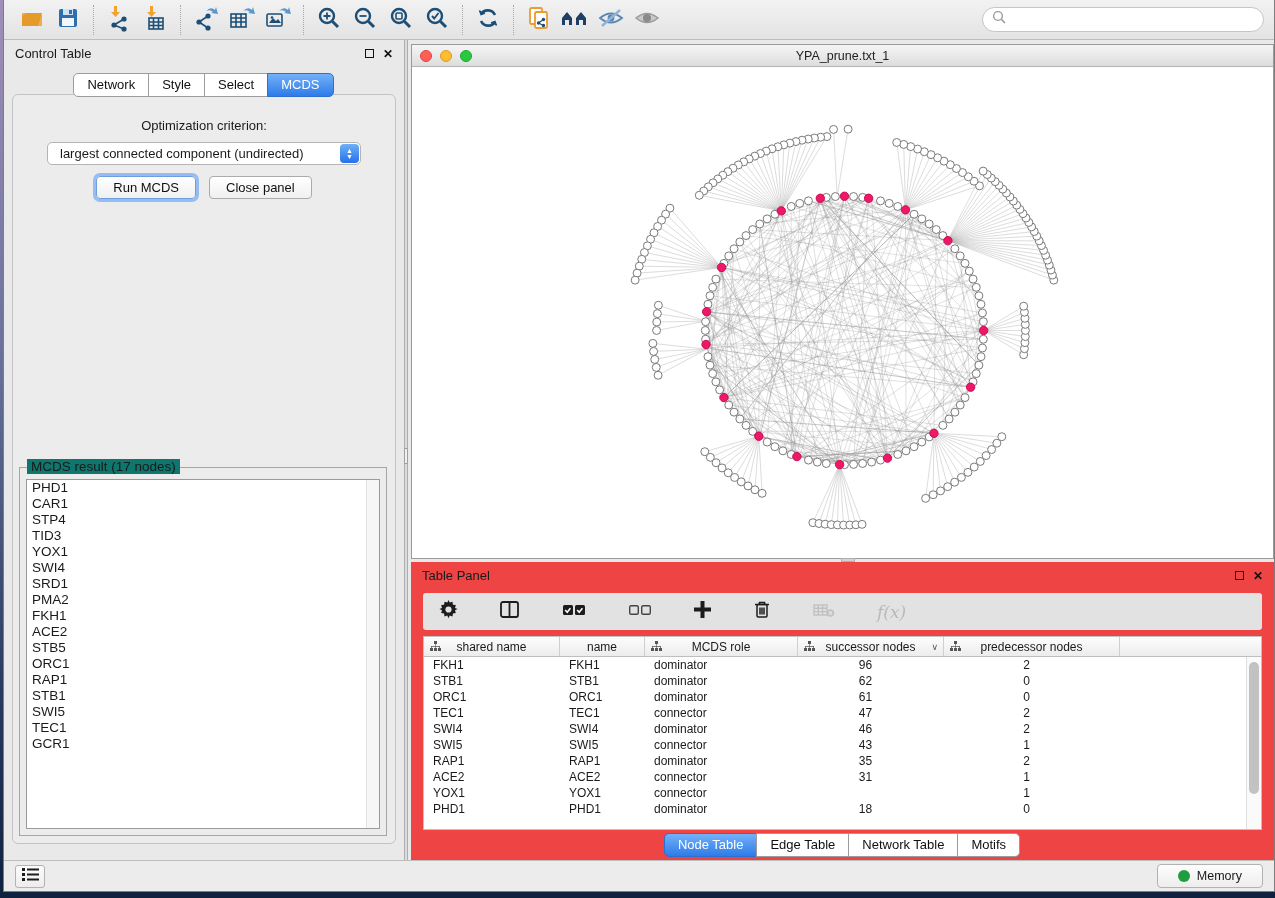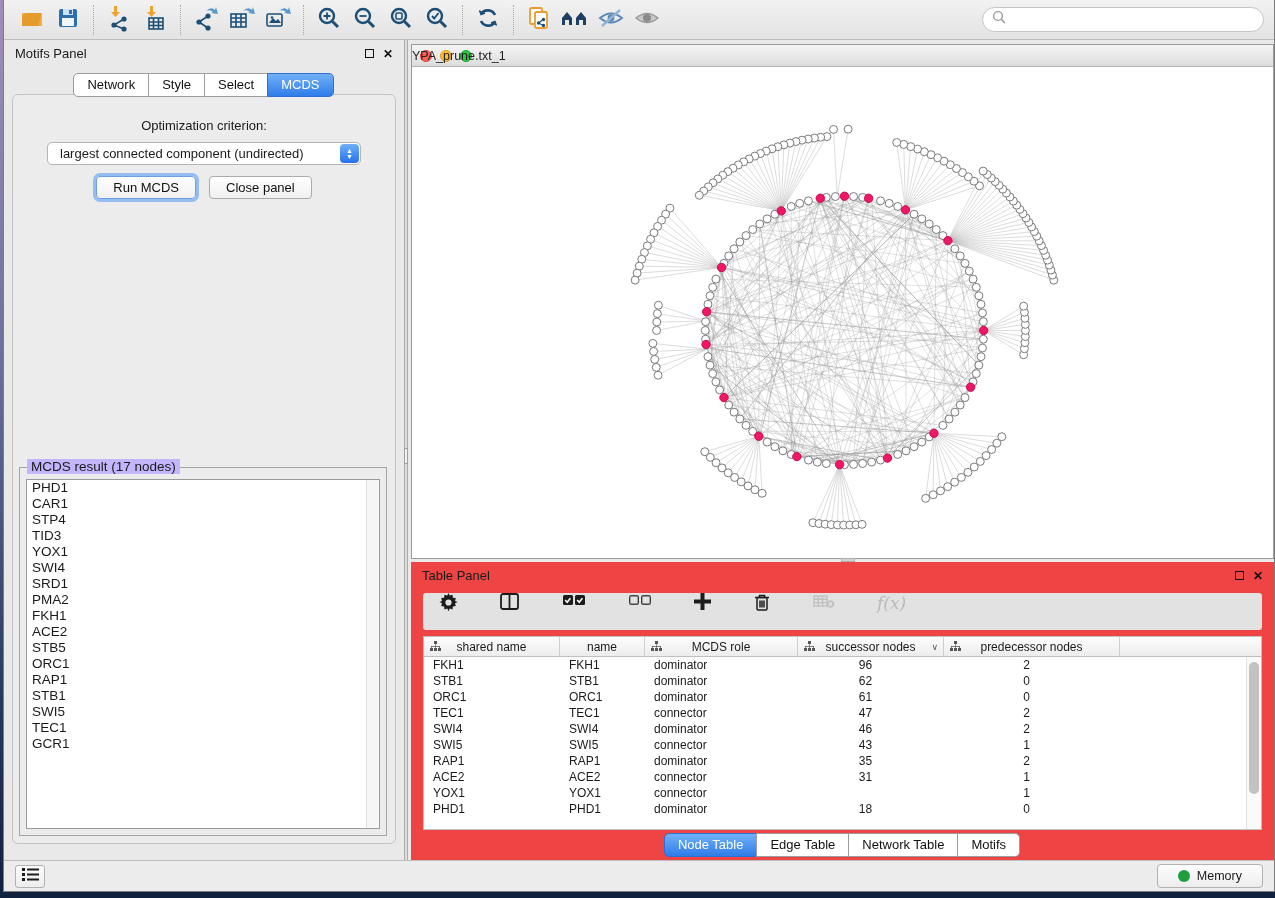--- a/index.html
+++ b/index.html
@@ -52,51 +52,51 @@
     background:linear-gradient(#6fb0f8,#2571ea); display:flex; flex-direction:column;
     align-items:center; justify-content:center; color:#fff; }
   .dd-stepper span { font-size:7px; line-height:6px; }
   .btn-row { display:flex; justify-content:center; gap:13px; margin-top:11px; }
   .btn { height:23px; padding:0 16px; font-size:13px; background:linear-gradient(#ffffff,#f0f0f0);
     border:1px solid #ababab; border-radius:4px; line-height:21px; color:#111; }
   .btn.focused { box-shadow:0 0 0 3px rgba(92,158,246,.6); border-color:#6d9fe0; }
 
   .resultbox { position:absolute; left:6px; right:8px; top:372px; bottom:7px;
     border:1px solid #a5a5a5; }
-  .resultbox .legend { position:absolute; top:-9px; left:7px; background:#c4b5fd;
+  .resultbox .legend { position:absolute; top:-9px; left:7px; background:#0f766e;
     padding:0 4px; font-size:13.5px; }
   .listbox { position:absolute; left:6px; right:6px; top:11px; bottom:6px; background:#fff;
     border:1px solid #9a9a9a; overflow:hidden; }
   .listbox .vtrack { position:absolute; right:0; top:0; bottom:0; width:13px;
     background:#f6f6f6; border-left:1px solid #e2e2e2; }
   .list-item { font-size:13.5px; line-height:16px; padding-left:5px; }
 
   
   .right { flex:1; position:relative; background:#e9e9e9; min-width:0; }
   .hgrip { position:absolute; top:518px; left:50%; width:14px; height:4px;
     background:#d2d2d2; border:1px solid #b0b0b0; z-index:2; }
 
   .net-window { position:absolute; top:4px; left:3px; right:0; height:515px;
     border:1px solid #9a9a9a; background:#fff; display:flex; flex-direction:column; }
   .titlebar { height:22px; flex:0 0 22px; background:linear-gradient(#f5f5f5,#dddddd);
     border-bottom:1px solid #b4b4b4; display:flex; align-items:center; padding:0 8px; position:relative; }
   .tl { width:12px; height:12px; border-radius:50%; margin-right:8px; }
   .tl.red { background:#ff5f57; border:0.5px solid #e0443e; }
   .tl.yellow { background:#febc2e; border:0.5px solid #d99e23; }
   .tl.green { background:#28c840; border:0.5px solid #1da82f; }
-  .net-title { position:absolute; left:0; right:0; font-size:12.5px;
+  .net-title { position:absolute; left:0; right:0; text-align:center; font-size:12.5px;
     font-stretch:condensed; color:#222; }
   .canvas { flex:1; position:relative; background:#fff; }
   .canvas svg { position:absolute; inset:0; }
 
   
   .table-panel { position:absolute; top:522px; left:3px; right:0; bottom:0;
     display:flex; flex-direction:column; background:#ef4444; }
   .tp-toolbar { margin:4px 12px 0; height:37px; background:#e2e2e2; border-radius:3px;
-    display:flex; gap:42px; padding:0 16px; }
+    display:flex; align-items:center; gap:42px; padding:0 16px; }
   .tp-table { margin:6px 12px 0; flex:1; background:#fff; border:1px solid #c2c2c2;
     position:relative; overflow:hidden; }
   .thead { display:flex; height:20px; background:linear-gradient(#fdfdfd,#ececec);
     border-bottom:1px solid #bfbfbf; }
   .th { position:relative; border-right:1px solid #cfcfcf; font-size:12px;
     display:flex; align-items:center; justify-content:center; }
   .th .th-ic { position:absolute; left:6px; top:4px; }
   .th .th-sort { position:absolute; right:5px; font-size:9px; color:#555; }
   .tr { display:flex; height:16px; }
   .td { font-size:12px; line-height:16px; padding-left:9px; white-space:nowrap; overflow:hidden; }
@@ -260,21 +260,21 @@
             <path d="M9.4 9.4 L13 13" stroke="#9b9b9b" stroke-width="1.6"></path>
           </svg></span>
       <input placeholder="" style="">
     </div>
   </div>
 
   <div class="main">
 
     <div class="control-panel">
       <div class="panel-header">
-        <span>Motifs Panel</span>
+        <span>Control Table</span>
         <span class="win-controls">
           <span class="wc-float"></span>
           <span class="wc-close">✕</span>
         </span>
       </div>
       <div class="seg-row" style="top:33px;" id="cp-tabs">
           <span class="seg-tab first">Network</span>
           <span class="seg-tab">Style</span>
           <span class="seg-tab">Select</span>
           <span class="seg-tab last active">MCDS</span>

